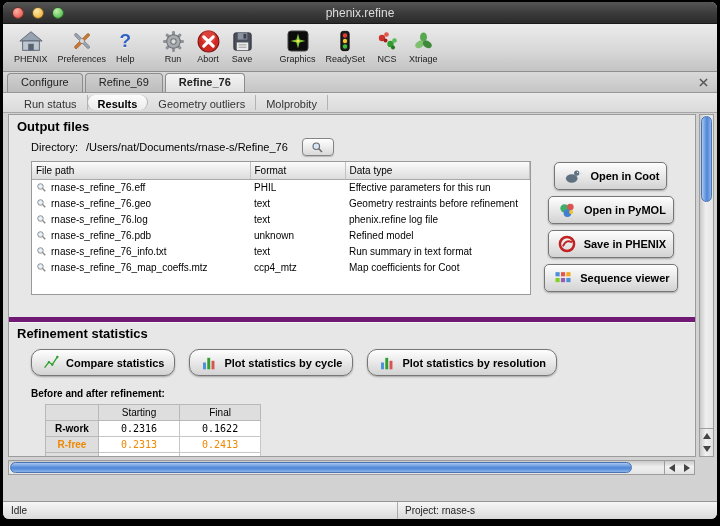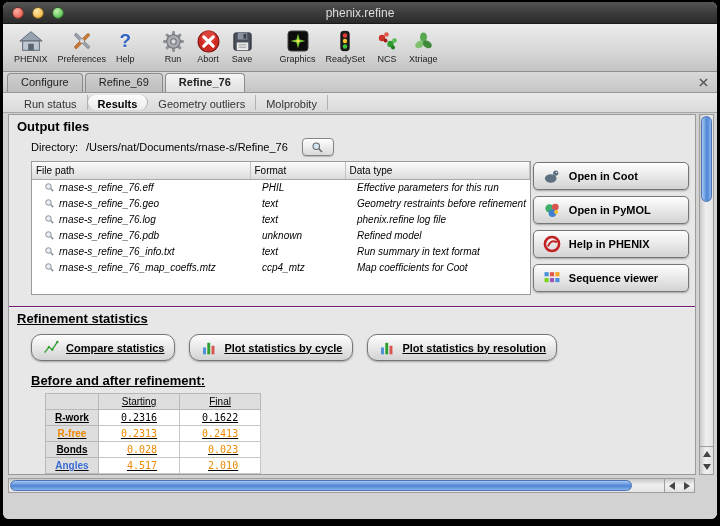--- a/index.html
+++ b/index.html
@@ -56,37 +56,37 @@
   .search-btn { width:32px; height:18px; margin-left:14px; border:1px solid #858585; border-radius:4px;
                 background:linear-gradient(#ffffff,#d9d9d9); display:flex; align-items:center;
                 justify-content:center; box-shadow:0 1px 1px rgba(0,0,0,.2); }
 
   .files-area { display:flex; gap:2px; padding:3px 6px 0 22px; }
   .file-table-wrap { width:512px; height:134px; background:#fff; border:1px solid #9a9a9a; overflow:hidden; }
   table.files { border-collapse:collapse; width:100%; font-size:10px; table-layout:fixed; }
   table.files th { background:linear-gradient(#fbfbfb,#dcdcdc); border-right:1px solid #c2c2c2;
                    border-bottom:1px solid #a9a9a9; font-weight:normal; text-align:left;
                    padding:2px 4px; height:17px; }
-  table.files td { padding:1px 12px; height:16px; white-space:nowrap; overflow:hidden; color:#000;font-style:italic; }
+  table.files td { padding:1px 4px; height:16px; white-space:nowrap; overflow:hidden; color:#000; }
   .col-file { width:218px; } .col-fmt { width:95px; }
   .fcell { display:flex; align-items:center; gap:4px; }
 
-  .side-buttons { display:flex; flex-direction:column; gap:6px; width:160px; padding-top:1px; }
+  .side-buttons { display:flex; flex-direction:column; gap:6px; width:160px; padding-top:1px;align-items:center; }
   .side-btn { height:28px; border:1px solid #767676; border-radius:5px;
               background:linear-gradient(#fefefe,#d3d3d3); box-shadow:0 1px 2px rgba(0,0,0,.3);
               display:flex; align-items:center; gap:6px; padding:0 7px; font-size:11px;
               font-weight:bold; color:#000; cursor:default; }
 
-  .stats-section { border-top:1px solid #701a75; box-shadow:0 1px 0 #f6f6f6 inset; margin-top:11px;text-decoration:underline; }
+  .stats-section { border-top:5px solid #701a75; box-shadow:0 1px 0 #f6f6f6 inset; margin-top:22px; }
   .stats-buttons { display:flex; gap:14px; padding:6px 0 0 22px; }
   .stat-btn { height:27px; border:1px solid #767676; border-radius:10px;
               background:linear-gradient(#fefefe,#d3d3d3); box-shadow:0 1px 2px rgba(0,0,0,.3);
               display:flex; align-items:center; gap:6px; padding:0 10px; font-size:11px;
               font-weight:bold; color:#000; cursor:default; }
-  .ba-label { font-size:13px; font-weight:bold; padding:12px 0 5px 22px; }
+  .ba-label { font-size:10px; font-weight:bold; padding:12px 0 5px 22px; }
 
   table.stats { border-collapse:collapse; margin-left:36px; font-size:10px; }
   table.stats th { background:#dedede; border:1px solid #b8b8b8; font-weight:normal; padding:2px 10px; }
   table.stats td.lbl { background:#dedede; border:1px solid #b8b8b8; font-weight:bold;
                        text-align:center; padding:2px 9px; }
   table.stats td.val { background:#fff; border:1px solid #c6c6c6; text-align:right; padding:2px 22px;
                        font-family:"DejaVu Sans Mono",monospace; min-width:48px; }
   .c-orange { color:#ee8800; } .c-blue { color:#3a6cd4; } .corner { background:transparent; border:none; }
 
   
@@ -396,21 +396,21 @@
                 <circle cx="12.5" cy="16" r="4.5" fill="#3f7fd0"></circle>
                 <circle cx="17" cy="14.5" r="2.5" fill="#f0c030"></circle>
               </svg>
             <span>Open in PyMOL</span>
           </div>
           <div class="side-btn">
             <svg width="22" height="20" viewBox="0 0 24 24">
                 <circle cx="12" cy="12" r="8.5" fill="none" stroke="#c32222" stroke-width="3"></circle>
                 <path d="M7.5 14 Q11 6.5 17 9.5" stroke="#c32222" stroke-width="2.4" fill="none" stroke-linecap="round"></path>
               </svg>
-            <span>Help in PHENIX</span>
+            <span>Save in PHENIX</span>
           </div>
           <div class="side-btn">
             <svg width="22" height="20" viewBox="0 0 24 24">
                 <rect x="3" y="5" width="5" height="5" fill="#4a90d9"></rect>
                 <rect x="9.5" y="5" width="5" height="5" fill="#e2574c"></rect>
                 <rect x="16" y="5" width="5" height="5" fill="#f5a623"></rect>
                 <rect x="3" y="12" width="5" height="5" fill="#7ed321"></rect>
                 <rect x="9.5" y="12" width="5" height="5" fill="#9b59b6"></rect>
                 <rect x="16" y="12" width="5" height="5" fill="#4a90d9"></rect>
               </svg>
@@ -496,14 +496,19 @@
 
     <div class="hscroll">
       <div class="hthumb"></div>
       <div class="hbtns">
         <div class="arr arr-left"></div>
         <div class="arr arr-right"></div>
       </div>
     </div>
   </div>
 
+  <div class="statusbar">
+    <span class="status-left">Idle</span>
+    <span class="status-div"></span>
+    <span class="status-right">Project: rnase-s</span>
+  </div>
 
 </div>
 
 </body></html>

